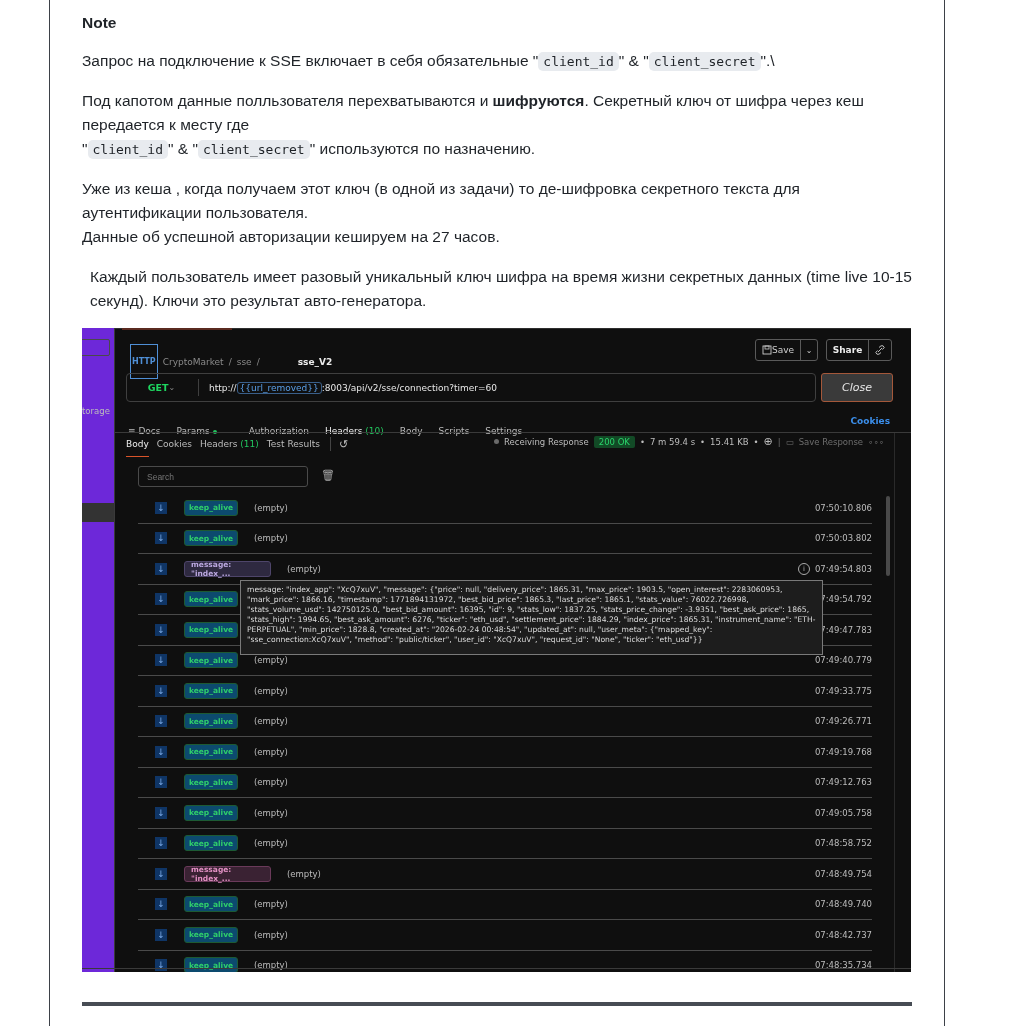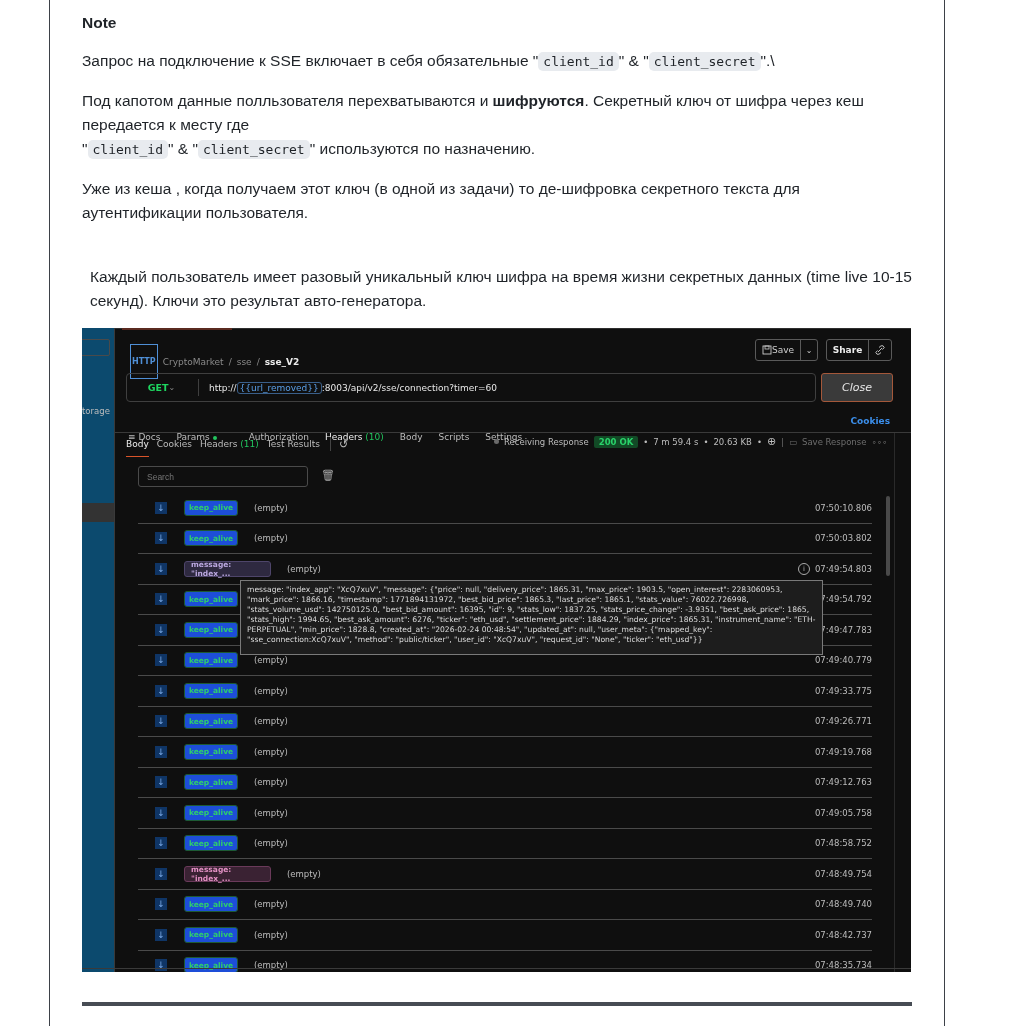--- a/index.html
+++ b/index.html
@@ -8,71 +8,71 @@
   .frame-left { position:absolute; left:49px; top:0; width:1px; height:1026px; background:#3d4148; }
   .frame-right { position:absolute; left:944px; top:0; width:1px; height:1026px; background:#3d4148; }
   .doc { position:absolute; left:82px; top:0; width:830px; font-size:15.5px; line-height:24px; }
   .note-title { position:absolute; top:11px; left:0; font-weight:bold; font-size:15.5px; }
   .p { position:absolute; left:0; width:830px; }
   code { font-family:"DejaVu Sans Mono", monospace; font-size:13px; background:#e8ebef; border-radius:5px; padding:2px 5px; }
   b { font-weight:bold; }
 
   .shot { position:absolute; left:82px; top:328px; width:829px; height:644px; background:#0f0f0f; overflow:hidden;
           font-family:"DejaVu Sans", sans-serif; color:#cfcfcf; }
-  .sidebar { position:absolute; left:0; top:0; width:32px; height:644px; background:#0c4a6e; border-right:1px solid #3a3a3a; }
+  .sidebar { position:absolute; left:0; top:0; width:32px; height:644px; background:#6d28d9; border-right:1px solid #3a3a3a; }
   .sb-input { position:absolute; left:-2px; top:11px; width:28px; height:15px; border:1px solid #4a4a4a; border-radius:2px; }
   .sb-storage { position:absolute; left:0; top:78px; font-size:8.5px; color:#bcbcbc; }
   .sb-sel { position:absolute; left:0; top:175px; width:32px; height:19px; background:#333333; }
   .topline { position:absolute; left:33px; top:0; width:796px; height:1px; background:#2e2e2e; }
   .topaccent { position:absolute; left:40px; top:0; width:110px; height:2px; background:#5a2a20; }
 
   .crumb { position:absolute; left:48px; top:16px; font-size:9px; color:#8a8a8a; display:flex; align-items:center; gap:5px; }
   .crumb .http { color:#4f8fd6; font-size:8px; font-weight:bold; border:1px solid #4f8fd6; padding:12px 1px; line-height:9px; }
-  .crumb .cur { color:#ececec; font-weight:bold; }
+  .crumb .cur { color:#ececec; font-weight:bold;margin-left:33px; }
   .btn-save { position:absolute; left:673px; top:11px; width:61px; height:20px; border:1px solid #5a5a5a; border-radius:3px; display:flex; font-size:9px; color:#cfcfcf; }
   .btn-save .lab { flex:1; display:flex; align-items:center; justify-content:center; border-right:1px solid #5a5a5a; }
   .btn-save .dd { width:16px; display:flex; align-items:center; justify-content:center; font-size:8px; }
   .btn-share { position:absolute; left:744px; top:11px; width:64px; height:20px; border:1px solid #5a5a5a; border-radius:3px; display:flex; font-size:9px; color:#ececec; }
   .btn-share .lab { flex:1; display:flex; align-items:center; justify-content:center; border-right:1px solid #5a5a5a; font-weight:bold; }
   .btn-share .lnk { width:22px; display:flex; align-items:center; justify-content:center; }
 
   .urlbar { position:absolute; left:44px; top:45px; width:688px; height:27px; border:1px solid #3f3f3f; border-radius:4px; display:flex; align-items:center; }
   .method { width:72px; display:flex; align-items:center; justify-content:center; padding:0 10px 0 8px; box-sizing:border-box; font-size:9.5px; font-weight:bold; color:#1ed760; border-right:1px solid #3f3f3f; height:17px; }
   .method .chev { color:#8a8a8a; font-weight:normal; font-size:8px; }
   .url { padding-left:10px; font-size:9px; color:#e8e8e8; }
   .url .var { color:#5a9fe8; border:1px solid #3a5f8a; border-radius:3px; padding:0 2px; }
   .btn-close { position:absolute; left:739px; top:45px; width:70px; height:27px; background:#3a3a3a; border:1px solid #a4583a; border-radius:3px; display:flex; align-items:center; justify-content:center; font-size:11px; color:#e8e8e8;font-style:italic; }
 
-  .req-tabs { position:absolute; left:46px; top:104px; right:20px; display:flex; gap:0; font-size:9px; color:#bdbdbd; align-items:center; }
+  .req-tabs { position:absolute; left:46px; top:98px; right:20px; display:flex; gap:0; font-size:9px; color:#bdbdbd; align-items:center; }
   .req-tabs span { margin-right:16px; }
   .req-tabs .active { color:#f0f0f0; }
   .req-tabs .green { color:#22c55e; }
   .dot-green { display:inline-block; width:4px; height:4px; border-radius:50%; background:#22c55e; vertical-align:middle; margin-left:3px; }
   .cookies-link { position:absolute; right:21px; top:88px; font-size:9px; color:#3b8eea; font-weight:bold; }
   .divider1 { position:absolute; left:33px; top:104px; width:796px; height:1px; background:#3a3a3a; }
 
   .resp-tabs { position:absolute; left:44px; top:109px; display:flex; align-items:center; font-size:9px; color:#bdbdbd; }
   .resp-tabs span { margin-right:8px; }
   .resp-tabs .active { color:#f0f0f0; position:relative; }
   .resp-tabs .active:after { content:""; position:absolute; left:0; right:0; bottom:-8px; height:1.5px; background:#d9542a; }
   .resp-tabs .sep { width:1px; height:14px; background:#444; margin:0 8px 0 2px; }
   .resp-status { position:absolute; left:412px; top:107px; display:flex; align-items:center; gap:5px; font-size:8.5px; color:#bdbdbd; }
   .resp-status .gdot { width:5px; height:5px; background:#6a6a6a; border-radius:50%; }
-  .ok { background:#124a26; color:#29d36a; font-weight:bold; padding:1px 5px; border-radius:2px; }
+  .ok { background:#124a26; color:#29d36a; font-weight:normal; padding:1px 5px; border-radius:2px; }
   .muted { color:#6d6d6d; }
 
   .search { position:absolute; left:56px; top:138px; width:170px; height:21px; border:1px solid #4a4a4a; border-radius:3px; font-size:8.5px; color:#6d6d6d; box-sizing:border-box; padding:5px 8px; background:transparent; }
   .trash { position:absolute; left:239px; top:141px; font-size:11px; color:#aaaaaa; }
 
   .rows { position:absolute; left:56px; top:165px; width:734px; }
   .row { position:relative; height:29.5px; border-bottom:1px solid #4a4a4a; display:flex; align-items:center; font-size:8.5px; }
   .row:last-child { border-bottom:none; }
   .arrow { position:absolute; left:17px; width:12px; height:12px; background:#0f3566; color:#78a9e6; font-size:9px; display:flex; align-items:center; justify-content:center; }
   .tag { position:absolute; left:46px; height:14px; padding:0 6px; border-radius:3px; font-size:7.5px; font-weight:bold; display:flex; align-items:center; }
-  .tag.keep { background:#1d4ed8; border:1px solid #1d5a33; color:#2fcf6b; width:40px; justify-content:center; }
+  .tag.keep { background:#0c4a6e; border:1px solid #1d5a33; color:#2fcf6b; width:40px; justify-content:center; }
   .tag.msg { background:#2e2940; border:1px solid #4e456a; color:#bba8e0; width:73px; }
   .tag.msg2 { background:#3a2233; border:1px solid #6a3a5a; color:#e391c4; width:73px; }
   .val { position:absolute; left:116px; color:#bdbdbd; }
   .val.shift { left:149px; }
   .ts { position:absolute; right:0; color:#bdbdbd; font-size:8.5px; }
   .info { position:absolute; right:62px; width:10px; height:10px; border:1px solid #aaaaaa; border-radius:50%; font-size:7px; color:#bbb; display:flex; align-items:center; justify-content:center; }
 
   .scrollbar { position:absolute; left:804px; top:168px; width:4px; height:80px; background:#4a4a4a; border-radius:2px; }
   .right-edge { position:absolute; left:812px; top:105px; width:1px; height:539px; background:#2a2a2a; }
   .bottomline { position:absolute; left:0; top:640px; width:829px; height:1px; background:#3a3a3a; }
@@ -95,20 +95,21 @@
     <span>Запрос на подключение к SSE включает в себя обязательные "</span><code>client_id</code><span>" &amp; "</span><code>client_secret</code><span>".\</span>
   </div>
 
   <div class="p" style="top:89px;">
     <span>Под капотом данные полльзователя перехватываются и </span><b>шифруются</b><span>. Секретный ключ от шифра через кеш передается к месту где</span><br>
     <span>"</span><code>client_id</code><span>" &amp; "</span><code>client_secret</code><span>" используются по назначению.</span>
   </div>
 
   <div class="p" style="top:177px;">
     <span>Уже из кеша , когда получаем этот ключ (в одной из задачи) то де-шифровка секретного текста для аутентификации пользователя.</span><br>
+    <span>Данные об успешной авторизации кешируем на 27 часов.</span>
   </div>
 
   <div class="p" style="top:265px;margin-left:8px;">
     <span>Каждый пользователь имеет разовый уникальный ключ шифра на время жизни секретных данных (time live 10-15 секунд). Ключи это результат авто-генератора.</span>
   </div>
 </div>
 
 <div class="shot">
   <div class="sidebar">
     <div class="sb-input"></div>
@@ -178,21 +179,21 @@
     <span style="font-size:11px;">↺</span>
   </div>
 
   <div class="resp-status">
     <span class="gdot"></span>
     <span>Receiving Response</span>
     <span class="ok">200 OK</span>
     <span>•</span>
     <span>7 m 59.4 s</span>
     <span>•</span>
-    <span>20.63 KB</span>
+    <span>15.41 KB</span>
     <span>•</span>
     <span style="font-size:11px;">⊕</span>
     <span class="muted">|</span>
     <span class="muted">▭</span>
     <span class="muted">Save Response</span>
     <span class="muted">∘∘∘</span>
   </div>
 
   <input class="search" placeholder="Search" style="">
   <div class="trash">🗑</div>

